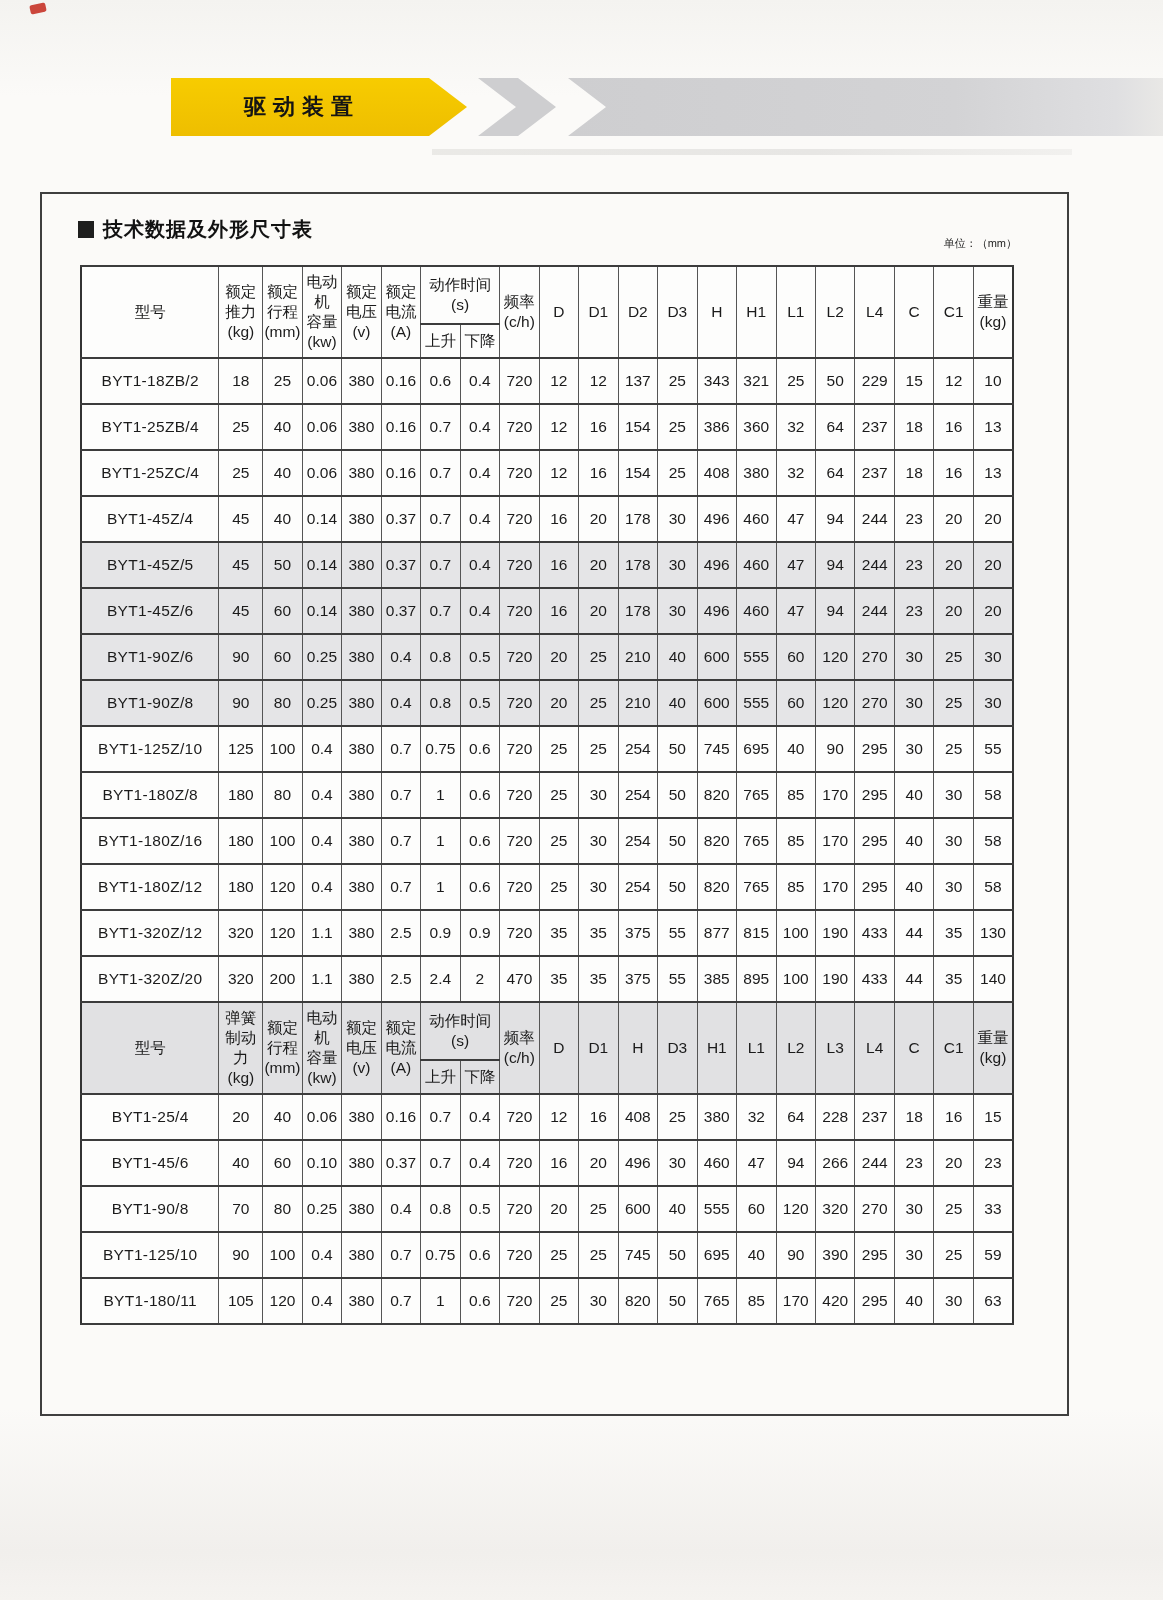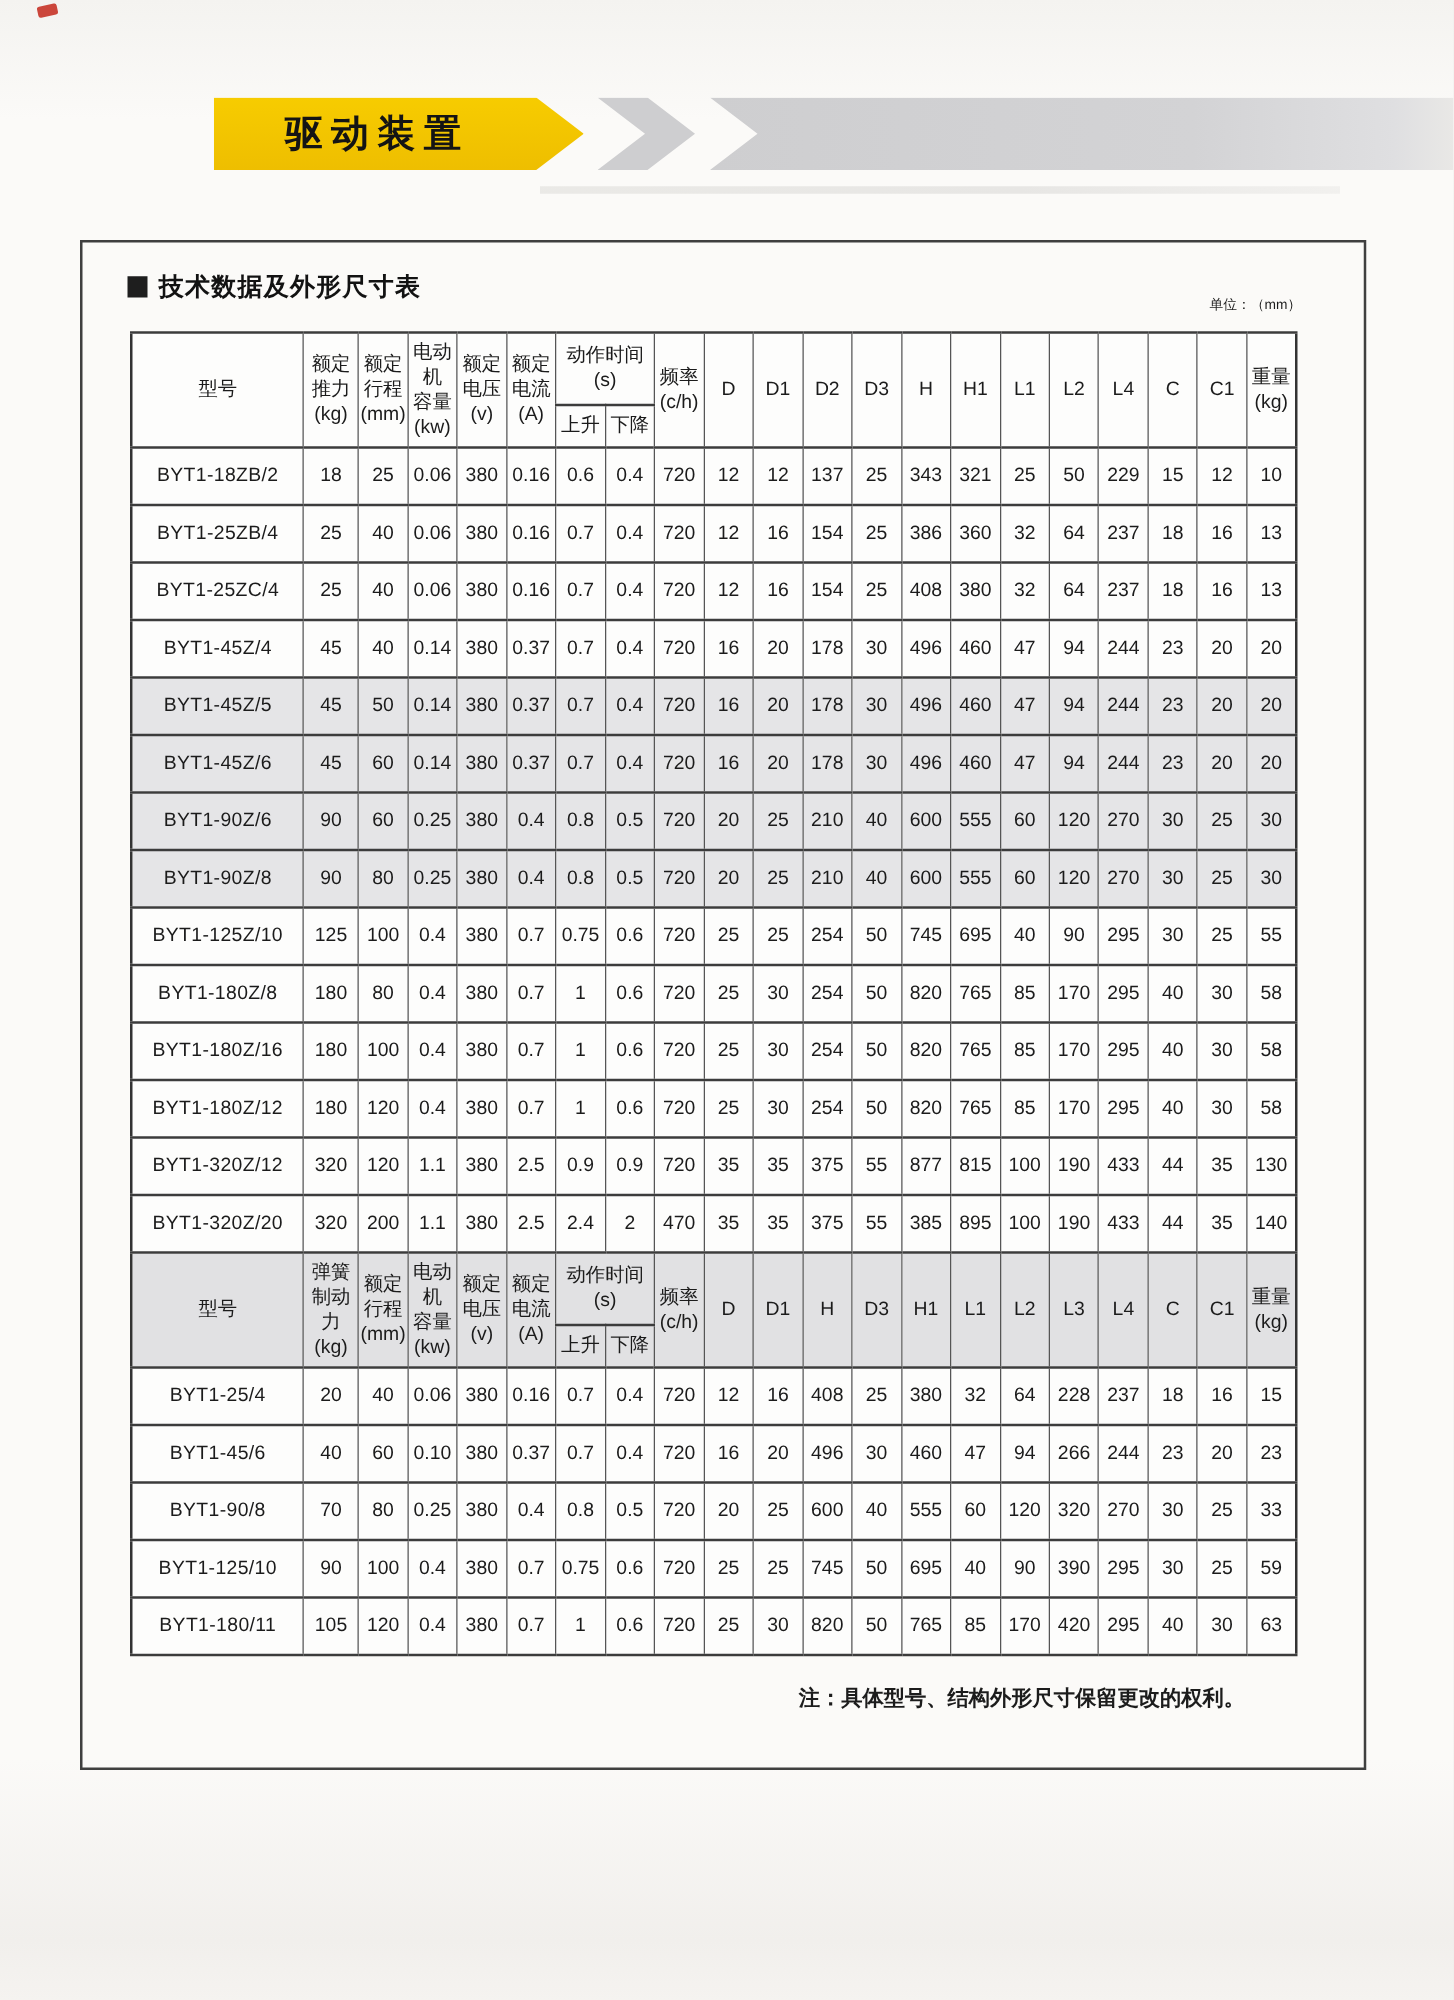--- a/index.html
+++ b/index.html
@@ -22,41 +22,41 @@
     background:#c63327;transform:rotate(-12deg);border-radius:2px;opacity:.9;
   }
   
   .banner-yellow{
     position:absolute;left:171px;top:78px;width:296px;height:58px;
     background:linear-gradient(180deg,var(--banner-yellow) 0%,var(--banner-yellow-dark) 100%);
     clip-path:polygon(0 0,258px 0,296px 29px,258px 58px,0 58px);
     display:flex;align-items:center;justify-content:center;
   }
   .banner-title{
-    font-size:30px;font-weight:bold;color:#141414;letter-spacing:7px;
+    font-size:22px;font-weight:bold;color:#141414;letter-spacing:7px;
     padding-right:34px;white-space:nowrap;
   }
   .banner-chev{
     position:absolute;left:478px;top:78px;width:78px;height:58px;
     background:var(--banner-gray);
     clip-path:polygon(0 0,40px 0,78px 29px,40px 58px,0 58px,38px 29px);
   }
   .banner-band{
     position:absolute;left:568px;top:78px;width:595px;height:58px;
     background:linear-gradient(90deg,var(--banner-gray) 0%,#d3d3d5 65%,#dfdfe1 92%,#e9e8e6 100%);
     clip-path:polygon(0 0,100% 0,100% 100%,0 100%,38px 29px);
   }
   .banner-shadow{
     position:absolute;left:432px;top:149px;width:640px;height:6px;
     background:linear-gradient(90deg,#e6e5e2 0%,#e2e1df 60%,#efeeec 100%);
     opacity:.8;
   }
   
   .content-box{
-    position:absolute;left:64px;top:192px;width:1025px;height:1220px;
+    position:absolute;left:40px;top:192px;width:1025px;height:1220px;
     border:2px solid #3f3f3f;background:transparent;
   }
   .section-title{
     position:absolute;left:36px;top:22px;display:flex;align-items:center;gap:9px;
     font-size:20px;font-weight:bold;color:#121212;letter-spacing:1px;white-space:nowrap;
   }
   .title-square{width:16px;height:17px;background:#1e1e1e;flex:0 0 auto;}
   .unit-label{
     position:absolute;right:50px;top:42px;font-size:11px;color:#1c1c1c;white-space:nowrap;
   }
@@ -617,16 +617,15 @@
             <td>170</td>
             <td>420</td>
             <td>295</td>
             <td>40</td>
             <td>30</td>
             <td>63</td>
           </tr>
         </tbody>
     </table>
 
-    <div class="unit-label" style="top:1153px;right:95px;font-size:17px;font-weight:bold;">注：具体型号、结构外形尺寸保留更改的权利。</div>
   </div>
 
 </div>
 
 </body></html>

